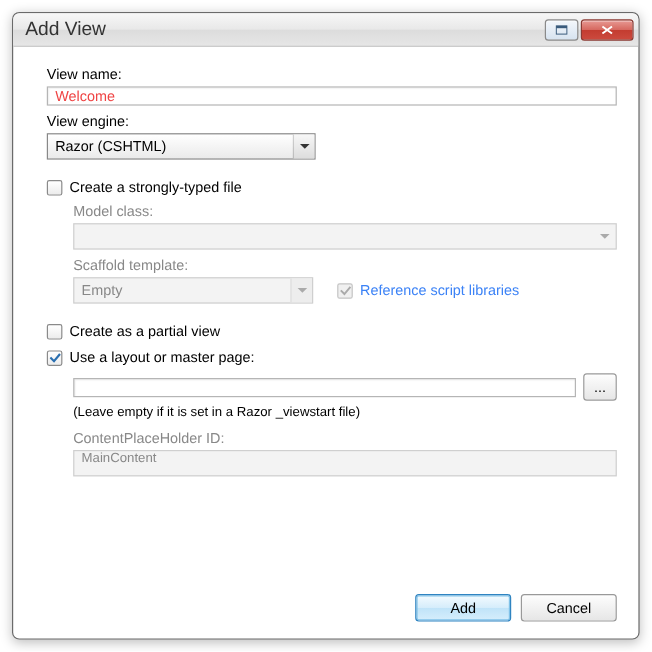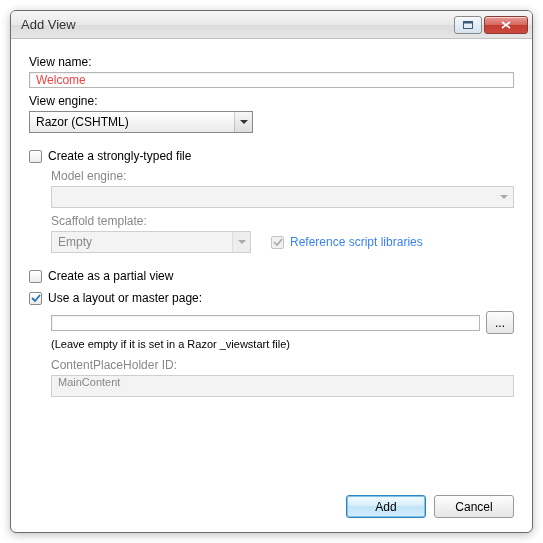--- a/index.html
+++ b/index.html
@@ -27,21 +27,21 @@
     height: 28px;
     background: linear-gradient(to bottom, #f7f7f7 0%, #e8e8e8 50%, #dcdcdc 51%, #e6e6e6 100%);
     border-bottom: 1px solid #c0c0c0;
     display: flex;
     align-items: center;
     padding: 0 4px 0 10px;
   }
   .titlebar .title {
     flex: 1;
     color: #333;
-    font-size: 13px;
+    font-size: 16px;
   }
   .win-btn {
     width: 28px;
     height: 18px;
     margin-left: 2px;
     border: 1px solid #8a8a8a;
     border-radius: 3px;
     display: flex;
     align-items: center;
     justify-content: center;
@@ -50,21 +50,21 @@
   .win-btn.max {
     background: linear-gradient(to bottom, #f4f7fb, #d7e3f0);
   }
   .win-btn.close {
     width: 44px;
     background: linear-gradient(to bottom, #e89a94 0%, #d6685f 49%, #c33c30 50%, #cc4a3e 100%);
     border-color: #8b3a33;
   }
   .content {
     flex: 1;
-    padding: 12px 18px 14px 18px;
+    padding: 12px 18px 14px 28px;
     display: flex;
     flex-direction: column;
     color: #000;
   }
   .label {
     margin: 4px 0 3px 0;
     color: #000;
   }
   .label.disabled { color: #888; }
   .text-input {
@@ -223,21 +223,21 @@
           <span class="tri"></span>
         </span>
     </div>
 
     <div class="row-check top">
       <span class="chk"></span>
       <span>Create a strongly-typed file</span>
     </div>
 
     <div class="indent">
-      <div class="label disabled">Model engine:</div>
+      <div class="label disabled">Model class:</div>
       <div class="dropdown full disabled">
         <span class="dd-text"></span>
         <span class="dd-arrow">
             <span class="tri"></span>
           </span>
       </div>
 
       <div class="label disabled" style="margin-top:6px">Scaffold template:</div>
       <div class="scaffold-row">
         <div class="dropdown disabled">

